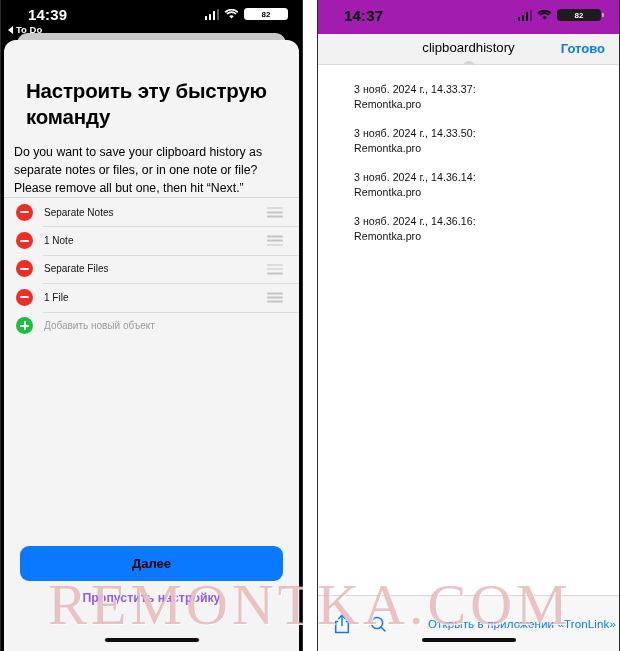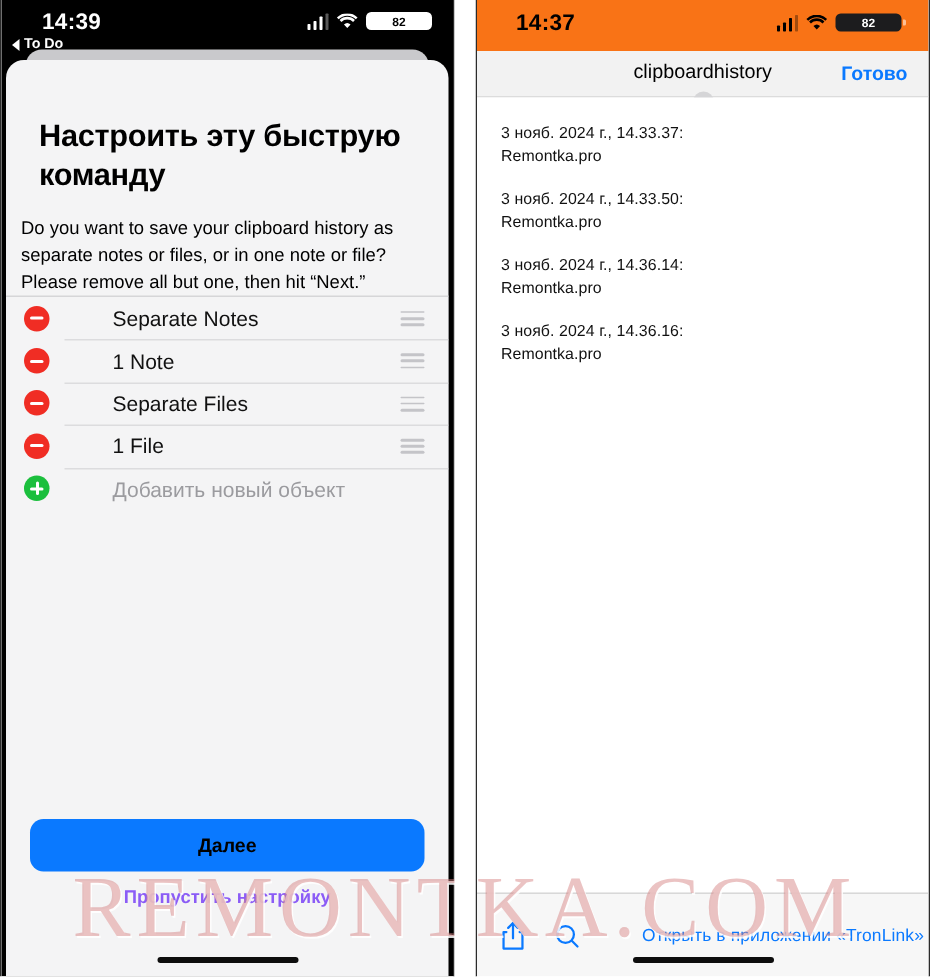--- a/index.html
+++ b/index.html
@@ -150,21 +150,21 @@
   .row-badge .plus  {
     position: relative; width: 9px; height: 9px;
   }
   .row-badge .plus::before,
   .row-badge .plus::after {
     content:""; position:absolute; background:#ffffff; border-radius:1px;
   }
   .row-badge .plus::before { left:0; top:3.5px; width:9px; height:2px; }
   .row-badge .plus::after  { top:0; left:3.5px; width:2px; height:9px; }
 
-  .row-label { font-size: 14px; color: #111; margin-left: 31px; }
+  .row-label { font-size: 10px; color: #111; }
   .row.add .row-label { color: #9b9b9f; }
   .handle {
     position: absolute; right: 16px; top: 50%;
     transform: translateY(-50%);
     width: 16px;
   }
   .handle span {
     display: block; height: 1.6px; background: #c4c4c8;
     border-radius: 1px; margin: 2.6px 0;
   }
@@ -196,21 +196,21 @@
     width: 94px; height: 4.5px;
     border-radius: 3px;
     background: #0d0d0d;
   }
 
   
   .right-bg { position:absolute; inset:0; background:#ffffff; }
   .r-statusbar {
     position: absolute; top:0; left:0; right:0;
     height: 34px;
-    background: #f97316;
+    background: #a21caf;
     color: #000000;
   }
   .r-statusbar .sb-time {
     left: 26px; top: 7px; color: #000000;
   }
   .r-statusbar .sb-right { top: 9px; right: 18px; }
   .r-navbar {
     position: absolute; top: 34px; left: 0; right: 0;
     height: 31px;
     background: #f2f2f2;
@@ -232,21 +232,21 @@
     position: absolute; right: 14px; top: 7px;
     color: #0a79ff; font-size: 13px; font-weight: bold;
   }
 
   .doc {
     position: absolute;
     top: 65px; left: 0; right: 0; bottom: 56px;
     background: #ffffff;
     padding: 17px 0 0 16px;
   }
-  .entry { margin-bottom: 14px; }
+  .entry { margin-bottom: 14px; margin-left: 20px; }
   .entry div {
     font-size: 10.6px;
     line-height: 1.42;
     color: #111;
     letter-spacing: .05px;
   }
 
   .r-toolbar {
     position: absolute;
     left: 0; right: 0; bottom: 0; height: 56px;

